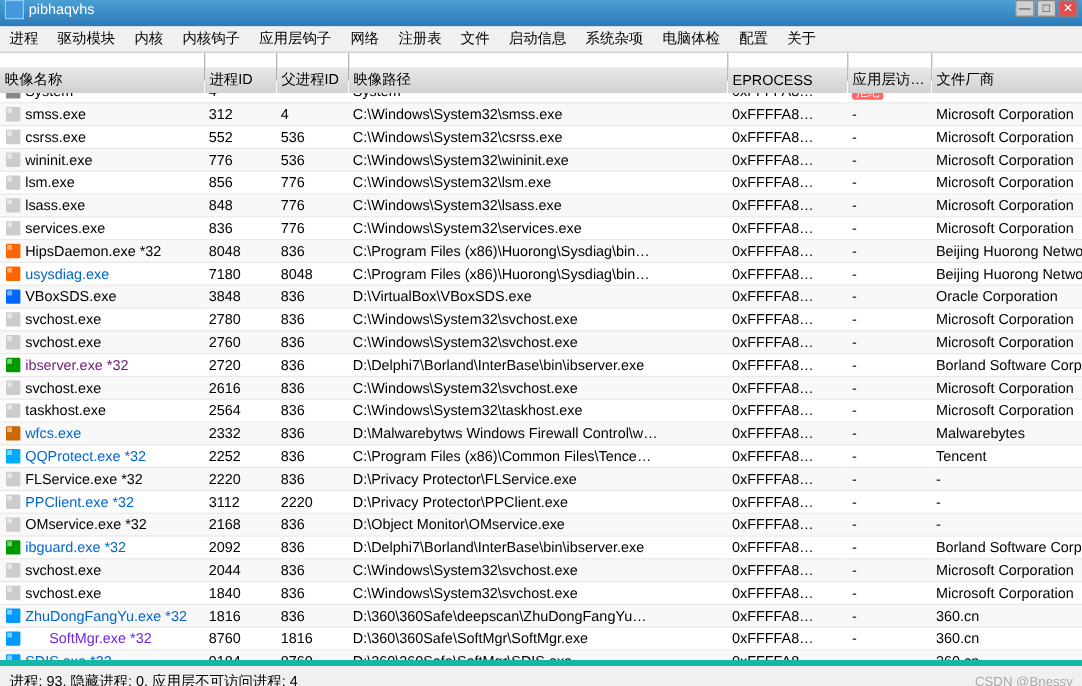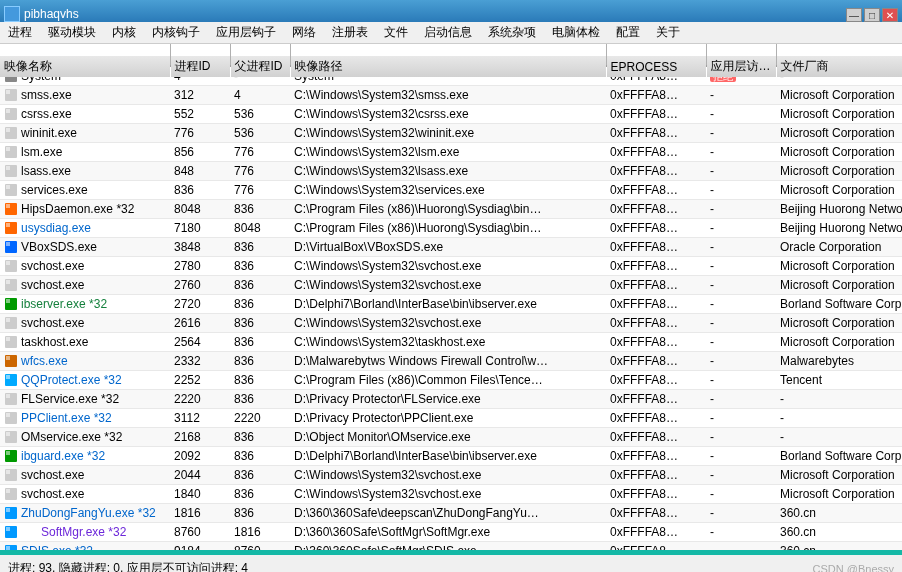--- a/index.html
+++ b/index.html
@@ -10,21 +10,21 @@
       width: 902px;
       height: 572px;
       overflow: hidden;
     }
 
     
     .title-bar {
       background: linear-gradient(to bottom, #4a9fd4, #2a7ab8);
       height: 22px;
       display: flex;
-      align-items: flex-end;
+      align-items: flex-start;
       justify-content: space-between;
       padding: 0 4px;
       color: white;
       font-size: 12px;
     }
     .title-bar-left {
       display: flex;
       align-items: center;
       gap: 4px;
     }
@@ -394,21 +394,21 @@
           <td class="col-eprocess">0xFFFFA8…</td>
           <td class="col-app">-</td>
           <td class="col-vendor">Microsoft Corporation</td>
         </tr>
         <tr>
           <td class="col-name cell-name">
             <span class="proc-icon"><svg width="14" height="14" viewBox="0 0 14 14">
     <rect x="1" y="1" width="12" height="12" fill="#009900" rx="1"></rect>
     <rect x="2" y="2" width="4" height="4" fill="white" opacity="0.5"></rect>
   </svg></span>
-            <span style="color: #15803d;">ibserver.exe *32</span>
+            <span style="color: #701a75;">ibserver.exe *32</span>
           </td>
           <td class="col-pid">2720</td>
           <td class="col-ppid">836</td>
           <td class="col-path">D:\Delphi7\Borland\InterBase\bin\ibserver.exe</td>
           <td class="col-eprocess">0xFFFFA8…</td>
           <td class="col-app">-</td>
           <td class="col-vendor">Borland Software Corporatic…</td>
         </tr>
         <tr>
           <td class="col-name cell-name">

